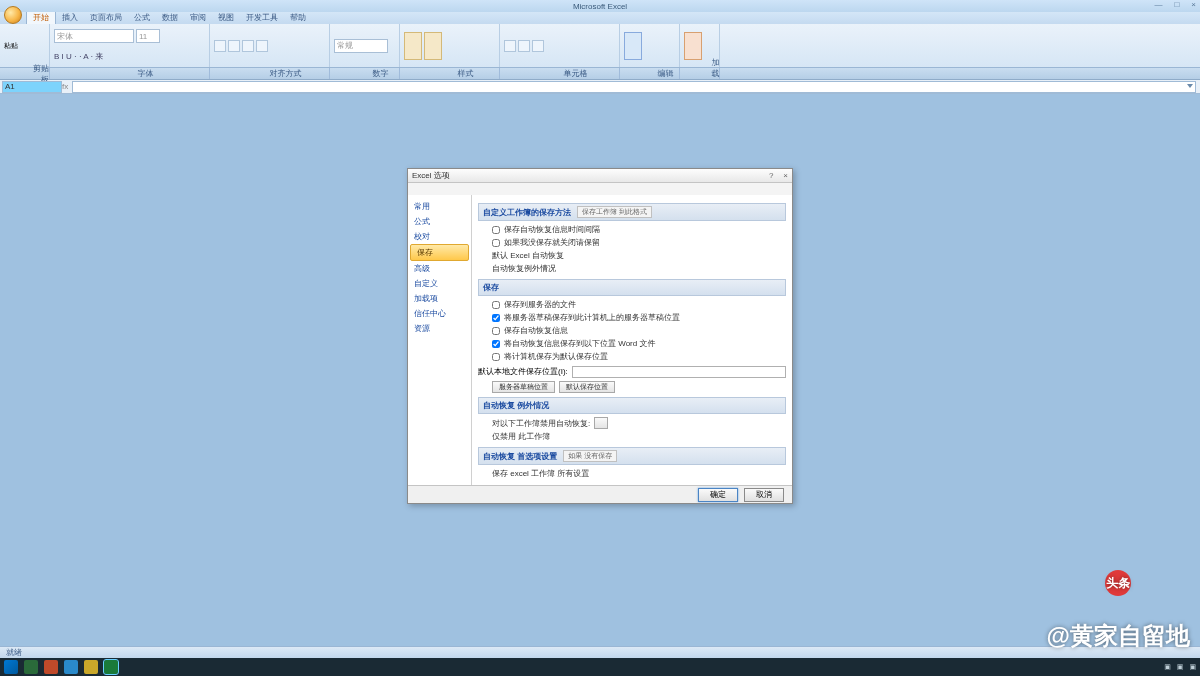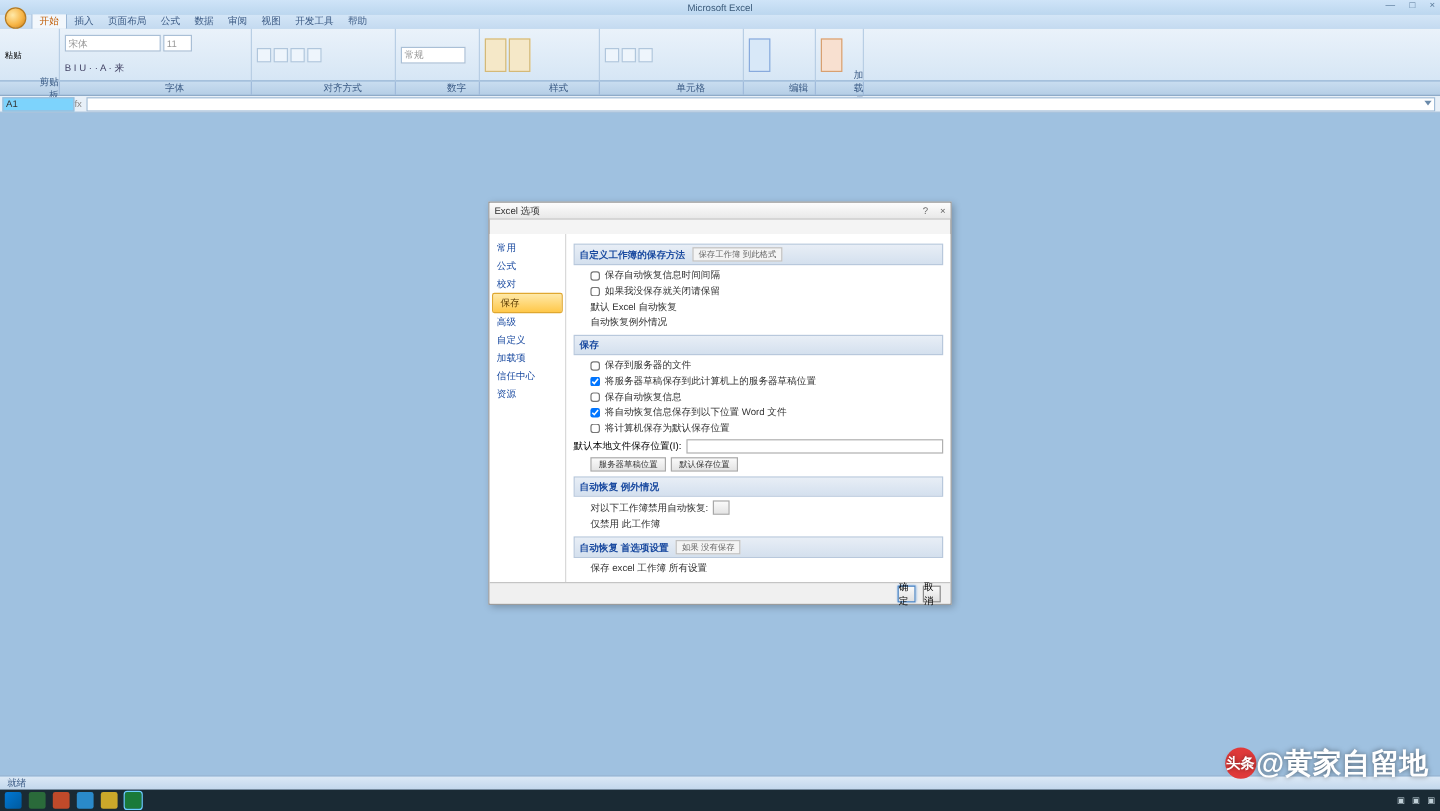--- a/index.html
+++ b/index.html
@@ -47,34 +47,34 @@
 .dlg-side .item.active { background:linear-gradient(#ffe9a8,#ffc84a); border:1px solid #e0a830; color:#5a3a00; margin:0 2px; border-radius:2px; }
 .dlg-main { flex:1; background:#fff; overflow:auto; padding:4px 6px; }
 .sectionhdr { background:linear-gradient(#e8eef6,#d4e0ee); border:1px solid #b8c8dc; padding:2px 4px; color:#1a4aa0; font-weight:bold; margin:4px 0 2px; display:flex; align-items:center; gap:6px; }
 .sectionhdr .pill { background:#f4f4f4; border:1px solid #c0c0c0; color:#666; font-weight:normal; padding:0 4px; font-size:7px; }
 .optrow { padding:1px 2px 1px 14px; color:#333; display:flex; align-items:center; gap:4px; }
 .optrow input[type=checkbox] { width:8px; height:8px; }
 .textline { margin:3px 0; display:flex; align-items:flex-start; gap:4px; }
 .textline input[type=text] { flex:1; height:12px; border:1px solid #b0b0b0; background:#fff; }
 .minibtn { height:12px; padding:0 6px; background:linear-gradient(#fafafa,#e4e4e4); border:1px solid #a8a8a8; font-size:7px; color:#333; display:inline-flex; align-items:center; }
 .dlg-foot { height:18px; border-top:1px solid #c4c4c4; background:#f0f0f0; display:flex; justify-content:flex-end; align-items:center; gap:6px; padding:0 8px; }
-.dlg-foot .btn { width:15px; height:14px; background:linear-gradient(#fafafa,#e0e0e0); border:1px solid #8a8a8a; font-size:8px; display:flex; align-items:center; justify-content:center; }
+.dlg-foot .btn { width:40px; height:14px; background:linear-gradient(#fafafa,#e0e0e0); border:1px solid #8a8a8a; font-size:8px; display:flex; align-items:center; justify-content:center;text-align:center; }
 .dlg-foot .btn.primary { border:1px solid #4a84c4; box-shadow:0 0 2px #6aa4e4; }
 
 
 .statusbar { position:absolute; left:0; right:0; bottom:18px; height:12px; background:linear-gradient(#dce9f6,#c2d7ec); border-top:1px solid #9ab6d4; font-size:8px; color:#3a5a84; padding-left:6px; display:flex; align-items:center; }
 
 
 .taskbar { position:absolute; left:0; right:0; bottom:0; height:18px; background:#1a2a34; display:flex; align-items:center; padding:0 4px; gap:6px; }
 .taskbar .ticon { width:14px; height:14px; background:#3a5a6a; border-radius:2px; }
 .taskbar .ticon.win { background:linear-gradient(135deg,#0078d4,#005a9e); }
 .taskbar .tray { margin-left:auto; display:flex; gap:6px; align-items:center; color:#c0d0d8; font-size:7px; }
 
 
-.watermark { position:absolute; right:10px; bottom:24px; color:#fff; font-size:24px; font-weight:bold; text-shadow:0 0 4px rgba(0,0,0,.5); display:flex; align-items:center; gap:0; }
+.watermark { position:absolute; right:10px; bottom:24px; color:#fff; font-size:24px; font-weight:bold; text-shadow:0 0 4px rgba(0,0,0,.5); display:flex; align-items:center; gap:24px;flex-direction:column; }
 .watermark .logo { width:26px; height:26px; border-radius:50%; background:#e03a3a; color:#fff; display:flex; align-items:center; justify-content:center; font-size:12px; }
 </style>
 </head>
 <body>
 
 <div class="titlebar">
   <span>Microsoft Excel</span>
   <div class="wincontrols">
     <span>—</span>
     <span>□</span>

